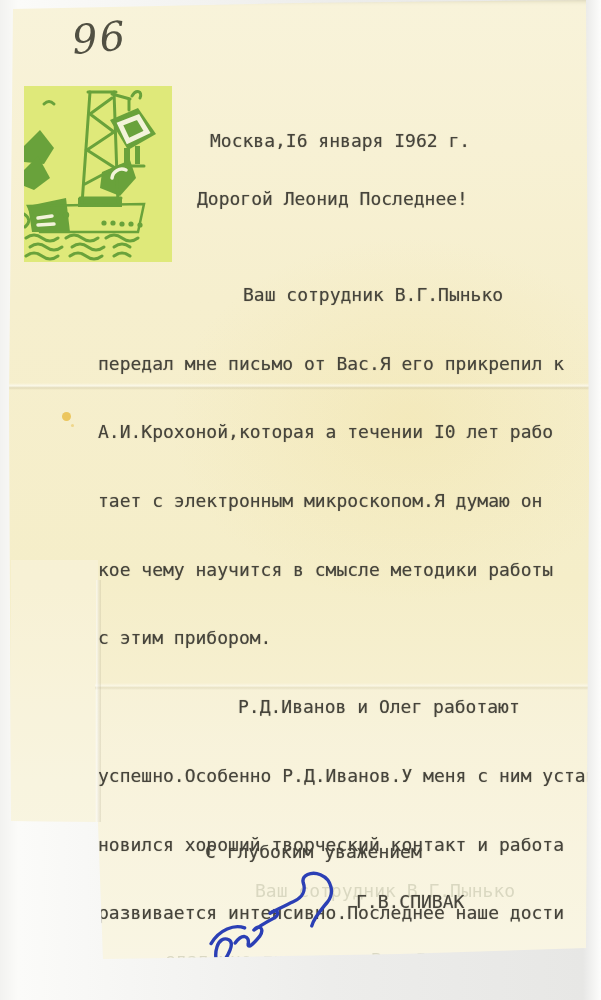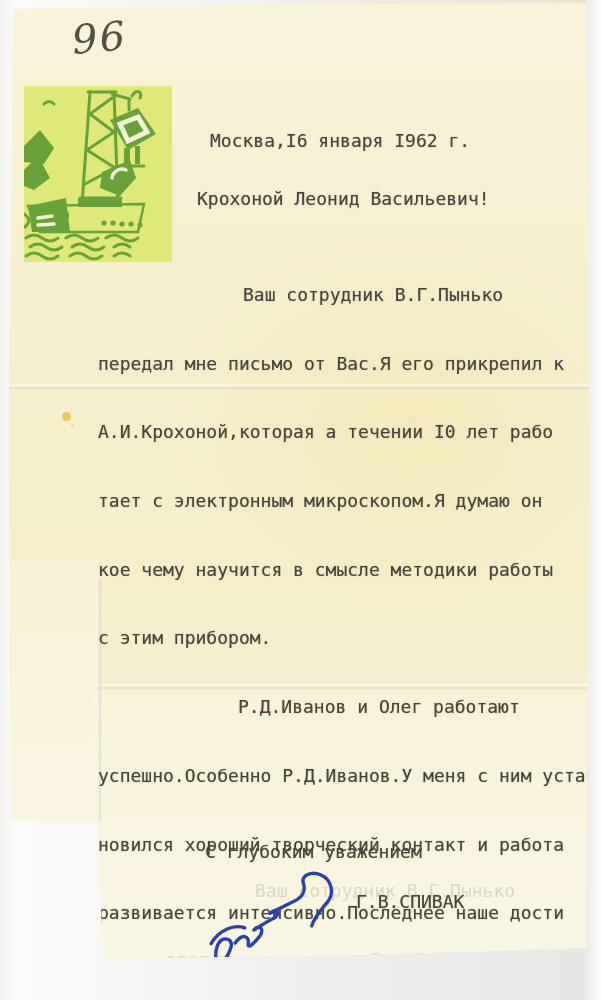--- a/index.html
+++ b/index.html
@@ -112,21 +112,21 @@
         <path d="M2,170 q8,-6 16,0 q8,6 16,0 m12,0 q8,-6 16,0 q8,6 16,0 m12,0 q8,-6 16,0"></path>
       </g>
       <g fill="none" stroke-width="3.5" stroke-linecap="round" stroke="#f3f3da">
         <path d="M96,38 L114,31 L123,46 L104,55 Z" stroke-width="5"></path>
         <path d="M88,92 a10,10 0 0 1 14,-8"></path>
         <path d="M14,132 l14,-2 M14,139 l16,-1"></path>
       </g>
     </svg>
 
     <div class="typed dateline">Москва,I6 января I962 г.</div>
-    <div class="typed salutation">Крохоной Леонид Васильевич!</div>
+    <div class="typed salutation">Дорогой Леонид Последнее!</div>
 
     <div class="typed body-text">
       <div class="line ind-a">Ваш сотрудник В.Г.Пынько</div>
       <div class="line">передал мне письмо от Вас.Я его прикрепил к</div>
       <div class="line">А.И.Крохоной,которая а течении I0 лет рабо</div>
       <div class="line">тает с электронным микроскопом.Я думаю он</div>
       <div class="line">кое чему научится в смысле методики работы</div>
       <div class="line">с этим прибором.</div>
       <div class="line ind-b">Р.Д.Иванов и Олег работают</div>
       <div class="line">успешно.Особенно Р.Д.Иванов.У меня с ним устано</div>

